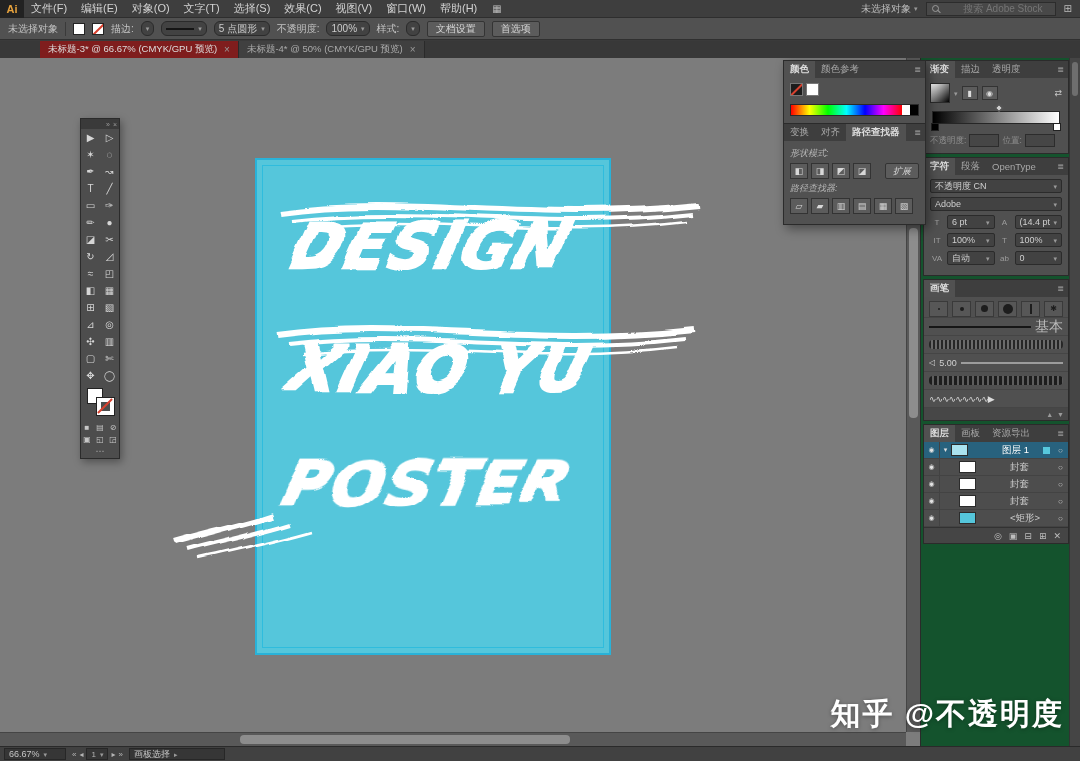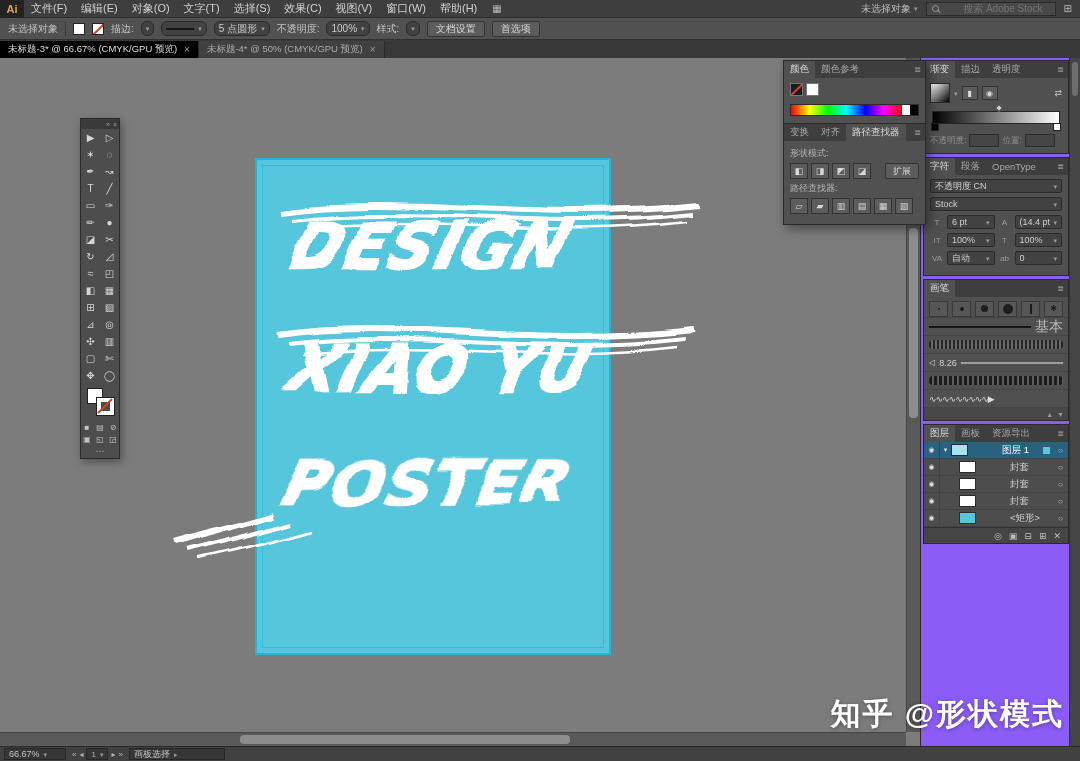--- a/index.html
+++ b/index.html
@@ -37,21 +37,21 @@
   .cb-swatch.none{position:relative;overflow:hidden;}
   .cb-swatch.none::after{content:"";position:absolute;left:-3px;right:-3px;top:5px;height:2px;background:#d8402e;transform:rotate(-45deg);}
   .stroke-line{display:inline-block;width:28px;height:2px;background:#151515;}
   .cb-btn{height:16px;background:#5c5c5c;border:1px solid #343434;border-radius:2px;padding:0 8px;
     display:inline-flex;align-items:center;color:#d6d6d6;}
 
   
   .tabbar{position:absolute;left:0;top:41px;right:0;height:17px;background:#383838;display:flex;z-index:40;}
   .doc-tab{height:17px;display:flex;align-items:center;gap:7px;padding:0 8px;font-size:9.5px;color:#aaa;
     background:#404040;border-right:1px solid #2a2a2a;white-space:nowrap;}
-  .doc-tab.active{background:#000000;color:#ddd;}
+  .doc-tab.active{background:#7f1d1d;color:#ddd;margin-left:40px;}
   .tab-close{color:#999;font-size:10px;}
 
   
   .canvas{position:absolute;left:0;top:58px;width:920px;height:688px;background:#7c7c7c;overflow:hidden;}
   .artboard{position:absolute;left:255px;top:100px;width:356px;height:497px;background:#55c6db;
     border:2px solid #29b2d8;}
   .artboard-inner{position:absolute;inset:5px;border:1px solid #2fbcdd;}
   .poster-svg{position:absolute;left:0;top:0;width:920px;height:688px;pointer-events:none;}
   .vscroll{position:absolute;left:906px;top:0;width:14px;height:674px;background:#595959;border-left:1px solid #454545;}
   .vscroll .thumb{position:absolute;left:2px;right:2px;top:170px;height:190px;background:#8d8d8d;border-radius:4px;}
@@ -73,42 +73,42 @@
   .tb-minirow{display:flex;justify-content:center;gap:3px;margin:3px 0;font-size:8px;color:#c7c7c7;}
   .tb-minirow span{width:10px;text-align:center;}
   .tb-dots{text-align:center;color:#aaa;font-size:9px;line-height:8px;padding-bottom:3px;}
 
   
   .float-panels{position:absolute;left:783px;top:60px;width:143px;z-index:35;box-shadow:3px 4px 10px rgba(0,0,0,.4);}
   .fpanel{background:#515151;border:1px solid #2b2b2b;}
   .fpanel + .fpanel{border-top:none;}
   .panel-header{height:17px;background:#3e3e3e;display:flex;align-items:stretch;font-size:9.5px;}
   .panel-tab{padding:0 6px;display:flex;align-items:center;color:#a8a8a8;white-space:nowrap;}
-  .panel-tab.active{background:#515151;color:#ddd;}
+  .panel-tab.active{background:#515151;color:#ddd;font-weight:bold;}
   .panel-menu{margin-left:auto;display:flex;align-items:center;padding:0 4px;color:#999;font-size:8px;}
   .color-content{padding:5px 6px 7px;}
   .c-swatches{display:flex;gap:3px;margin-bottom:8px;}
   .c-none{width:13px;height:13px;background:#1c1c1c;border:1px solid #777;position:relative;overflow:hidden;}
   .c-none::after{content:"";position:absolute;left:-3px;right:-3px;top:5px;height:2px;background:#d8402e;transform:rotate(-45deg);}
   .c-white{width:13px;height:13px;background:#fff;border:1px solid #777;}
   .spectrum{display:flex;height:12px;border:1px solid #2a2a2a;}
   .spec-rainbow{flex:1;background:linear-gradient(90deg,#f00,#ff0,#0f0,#0ff,#00f,#f0f,#f00);}
   .spec-white{width:8px;background:#fff;}
   .spec-black{width:8px;background:#000;}
-  .pf-content{padding:4px 6px 7px;}
+  .pf-content{padding:4px 6px 7px;font-style:italic;}
   .pf-label{font-size:9px;color:#b5b5b5;margin:2px 0 3px;}
   .pf-row{display:flex;align-items:center;gap:4px;margin-bottom:3px;}
   .pf-btns{display:flex;gap:3px;}
   .pf-btn{width:18px;height:16px;background:#5c5c5c;border:1px solid #333;display:inline-flex;
     align-items:center;justify-content:center;font-size:9px;color:#d8d8d8;}
   .expand-btn{margin-left:auto;height:16px;background:#5c5c5c;border:1px solid #333;border-radius:2px;
     padding:0 7px;font-size:9px;display:inline-flex;align-items:center;color:#d6d6d6;}
 
   
-  .dock{position:absolute;left:920px;top:58px;right:0;bottom:15px;background:#8b5cf6;border-left:1px solid #2a2a2a;
+  .dock{position:absolute;left:920px;top:58px;right:0;bottom:15px;background:#14532d;border-left:1px solid #2a2a2a;
     padding:2px 0 0 2px;}
   .dock-scroll{position:absolute;right:0;top:0;bottom:0;width:11px;background:#454545;border-left:1px solid #333;}
   .dock-scroll .thumb{position:absolute;left:2px;right:2px;top:4px;height:34px;background:#6e6e6e;border-radius:3px;}
   .panel{width:146px;background:#505050;border:1px solid #2b2b2b;margin-bottom:3px;}
   
   .gradient-content{padding:5px 6px 6px;}
   .grow1{display:flex;align-items:center;gap:4px;margin-bottom:5px;}
   .gthumb{width:20px;height:20px;border:1px solid #2a2a2a;background:linear-gradient(135deg,#fff,#000);}
   .gtype{width:16px;height:14px;background:#5c5c5c;border:1px solid #333;display:inline-flex;
     align-items:center;justify-content:center;font-size:8px;color:#ddd;}
@@ -508,21 +508,21 @@
       </div>
       <div class="char-content">
         <div class="char-row">
           <span class="cfield">
             <span class="val">不透明度 CN</span>
             <span class="chev">▾</span>
           </span>
         </div>
         <div class="char-row">
           <span class="cfield">
-            <span class="val">Stock</span>
+            <span class="val">Adobe</span>
             <span class="chev">▾</span>
           </span>
         </div>
         <div class="char-row">
           <span class="cicon">T</span>
           <span class="cfield">
             <span class="val">6 pt</span>
             <span class="chev">▾</span>
           </span>
           <span class="cicon">A</span>
@@ -584,21 +584,21 @@
           </div>
         <div class="brush-row">
           <span class="bline"></span>
           <span class="blabel">基本</span>
         </div>
         <div class="brush-row">
           <span class="bchalk"></span>
         </div>
         <div class="brush-row">
           <span class="bspeaker">◁</span>
-          <span class="blabel2">8.26</span>
+          <span class="blabel2">5.00</span>
           <span class="bwave"></span>
         </div>
         <div class="brush-row">
           <span class="bchalk dark"></span>
         </div>
         <div class="brush-row">
           <span class="bsquiggle">∿∿∿∿∿∿∿∿∿▶</span>
         </div>
         <div class="brush-bottom">
           <span>▲</span>
@@ -680,14 +680,14 @@
       </span>
       <span>▸</span>
       <span>»</span>
     </span>
     <span class="sb-status">
       <span>画板选择</span>
       <span class="chev">▸</span>
     </span>
   </div>
 
-  <div class="watermark">知乎 @形状模式</div>
+  <div class="watermark">知乎 @不透明度</div>
 </div>
 
 </body></html>

